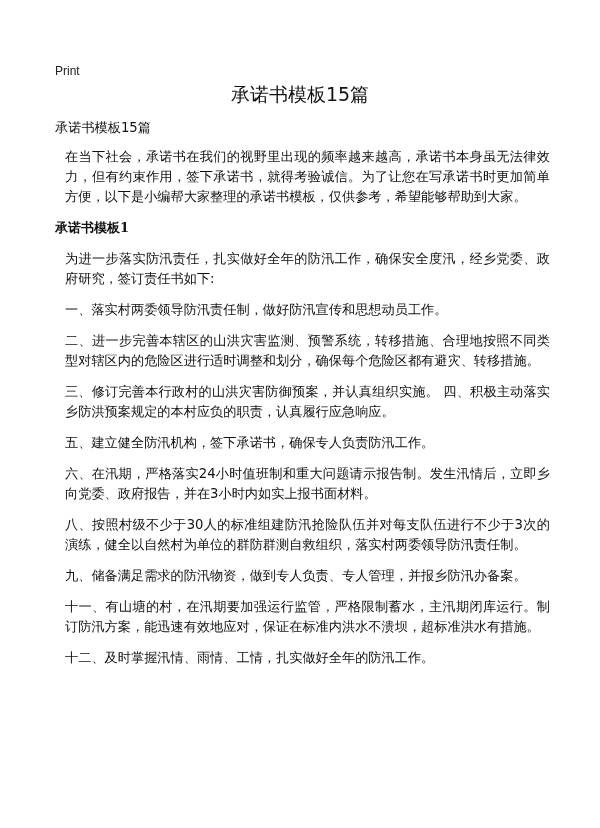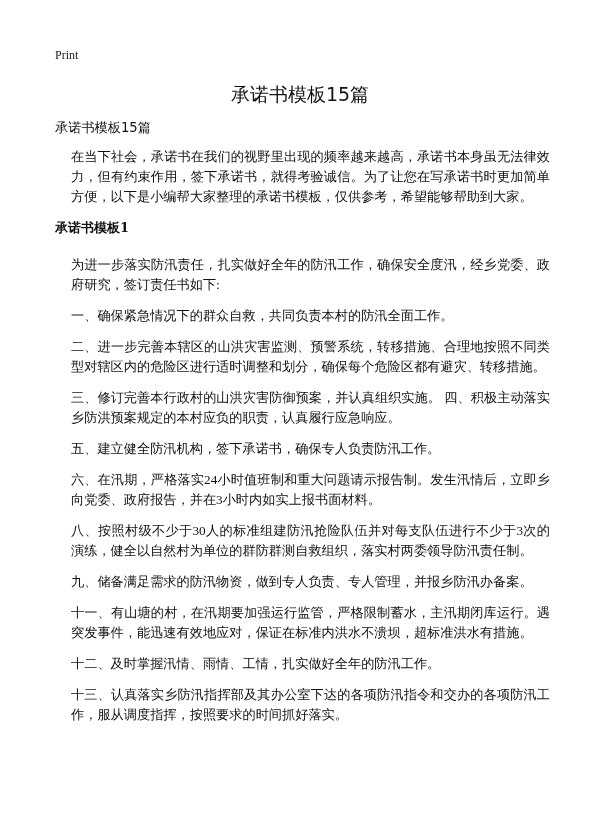--- a/index.html
+++ b/index.html
@@ -3,58 +3,57 @@
   <meta charset="utf-8">
   <style>
     html, body { margin: 0; padding: 0; background: #ffffff; }
     body {
       width: 600px; height: 828px; overflow: hidden; position: relative;
       color: #111111;
       font-family: "DejaVu Sans", "Liberation Sans", sans-serif;
     }
     .page { position: absolute; left: 0; top: 0; width: 600px; height: 828px; }
     .print-link {
-      position: absolute; left: 55px; top: 48px;
-      font-family: Liberation Serif, serif;
+      position: absolute; left: 55px; top: 64px;
+      font-family: Liberation Sans, sans-serif;
       font-size: 12px; color: #222; text-decoration: none; cursor: pointer;
     }
     .doc-title {
       position: absolute; left: 0; top: 82px; width: 600px; text-align: center;
       font-size: 19px; font-weight: normal; margin: 0; letter-spacing: 0px;
       color: #111;
     }
     .content {
       position: absolute; left: 55px; top: 118px; width: 495px;
       font-size: 13.2px; line-height: 20px;
     }
     .subtitle { margin: 0 0 9px 0; }
-    .para { margin: 0 0 11px 16px; text-align: justify; font-family: Liberation Serif, serif; }
+    .para { margin: 0 0 11px 10px; text-align: justify; }
     .section-heading {
-      margin: 0 0 17px 0; font-weight: bold;
+      margin: 0 0 11px 0; font-weight: bold;
       font-family: "DejaVu Serif", "Liberation Serif", serif;
       font-size: 13px;
     }
   </style>
 </head>
 <body>
 
 <div class="page">
   <a class="print-link">Print</a>
 
   <h1 class="doc-title">承诺书模板15篇</h1>
 
   <div class="content">
     <p class="subtitle">承诺书模板15篇</p>
     <p class="para">在当下社会，承诺书在我们的视野里出现的频率越来越高，承诺书本身虽无法律效力，但有约束作用，签下承诺书，就得考验诚信。为了让您在写承诺书时更加简单方便，以下是小编帮大家整理的承诺书模板，仅供参考，希望能够帮助到大家。</p>
     <p class="section-heading">承诺书模板1</p>
     <p class="para">为进一步落实防汛责任，扎实做好全年的防汛工作，确保安全度汛，经乡党委、政府研究，签订责任书如下:</p>
-    <p class="para">一、确保紧急情况下的群众自救，共同负责本村的防汛全面工作。</p>
+    <p class="para">一、落实村两委领导防汛责任制，做好防汛宣传和思想动员工作。</p>
     <p class="para">二、进一步完善本辖区的山洪灾害监测、预警系统，转移措施、合理地按照不同类型对辖区内的危险区进行适时调整和划分，确保每个危险区都有避灾、转移措施。</p>
     <p class="para">三、修订完善本行政村的山洪灾害防御预案，并认真组织实施。 四、积极主动落实乡防洪预案规定的本村应负的职责，认真履行应急响应。</p>
     <p class="para">五、建立健全防汛机构，签下承诺书，确保专人负责防汛工作。</p>
     <p class="para">六、在汛期，严格落实24小时值班制和重大问题请示报告制。发生汛情后，立即乡向党委、政府报告，并在3小时内如实上报书面材料。</p>
     <p class="para">八、按照村级不少于30人的标准组建防汛抢险队伍并对每支队伍进行不少于3次的演练，健全以自然村为单位的群防群测自救组织，落实村两委领导防汛责任制。</p>
     <p class="para">九、储备满足需求的防汛物资，做到专人负责、专人管理，并报乡防汛办备案。</p>
-    <p class="para">十一、有山塘的村，在汛期要加强运行监管，严格限制蓄水，主汛期闭库运行。遇突发事件，能迅速有效地应对，保证在标准内洪水不溃坝，超标准洪水有措施。</p>
+    <p class="para">十一、有山塘的村，在汛期要加强运行监管，严格限制蓄水，主汛期闭库运行。制订防汛方案，能迅速有效地应对，保证在标准内洪水不溃坝，超标准洪水有措施。</p>
     <p class="para">十二、及时掌握汛情、雨情、工情，扎实做好全年的防汛工作。</p>
-    <p class="para">十三、认真落实乡防汛指挥部及其办公室下达的各项防汛指令和交办的各项防汛工作，服从调度指挥，按照要求的时间抓好落实。</p>
   </div>
 </div>
 
 </body></html>

